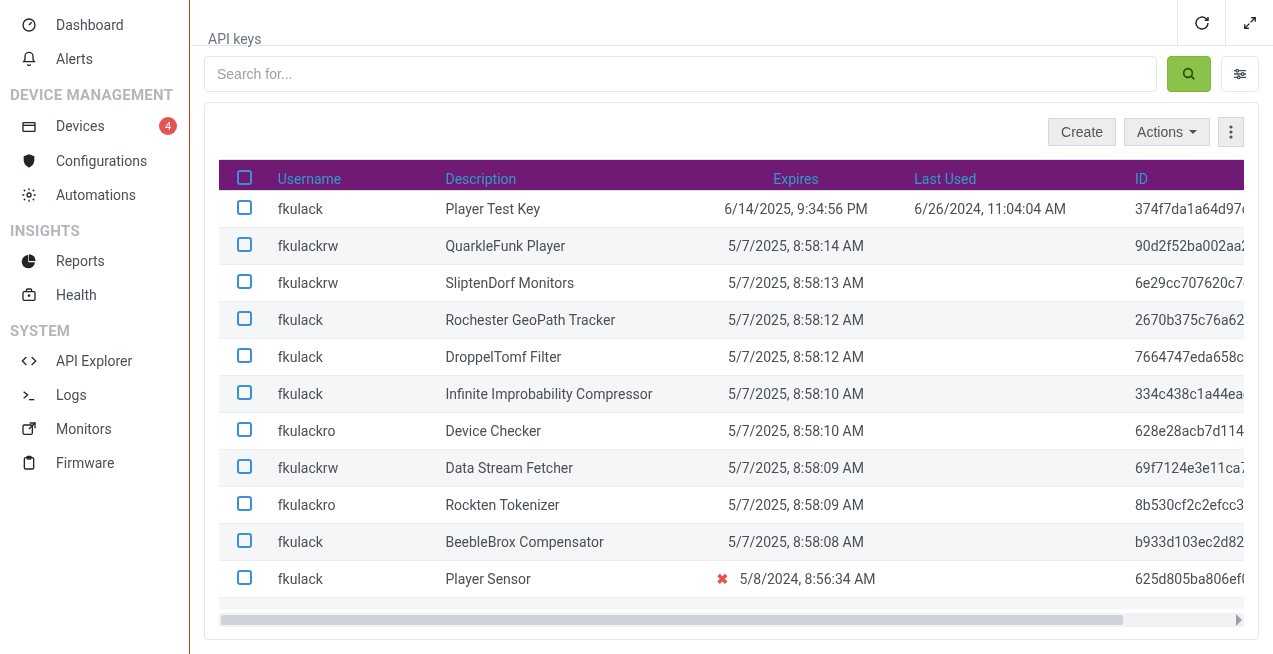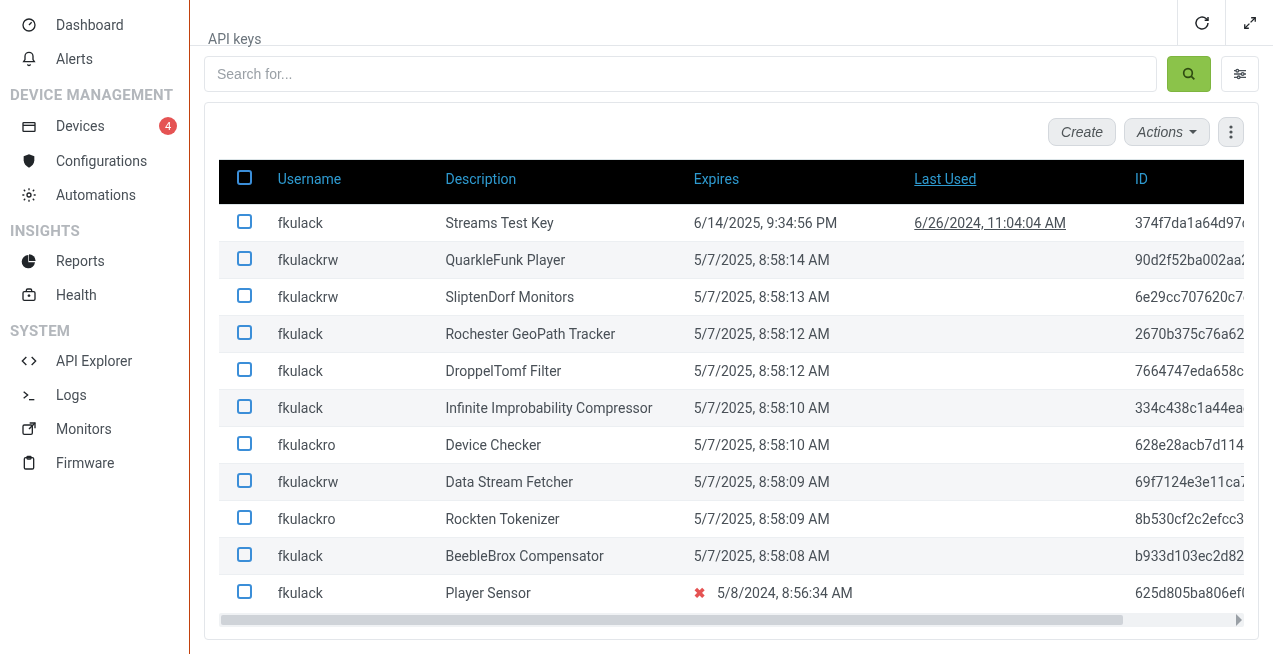--- a/index.html
+++ b/index.html
@@ -142,28 +142,27 @@
       display: flex;
       justify-content: flex-end;
       align-items: center;
       gap: 8px;
       padding: 14px 14px 12px 14px;
     }
     .btn {
       border: 1px solid #d4d8dd;
       background: #ebedef;
       color: #4f5558;
-      border-radius: 8px;
+      border-radius: 0;
       padding: 5px 12px;
       font-size: 14px;
       cursor: pointer;
       display: inline-flex;
       align-items: center;
       gap: 4px;
-      font-style: italic;
     }
     .btn-icon { padding: 7px 10px; }
     .caret-down {
       width: 0; height: 0;
       border-left: 4px solid transparent;
       border-right: 4px solid transparent;
       border-top: 4px solid #4f5558;
       display: inline-block;
       margin-left: 2px;
     }
@@ -171,46 +170,46 @@
       flex: 1;
       overflow: auto;
       margin: 0 14px 4px 14px;
     }
     table {
       border-collapse: collapse;
       width: 100%;
       min-width: 1250px;
     }
     thead th {
-      background: #000000;
+      background: #701a75;
       color: #2e9ad0;
       font-weight: 400;
       text-align: left;
-      padding: 10px 8px 16px 8px;
+      padding: 10px 8px 2px 8px;
       border-top: 1px solid #dbe4e7;
       border-bottom: 1px solid #dbe4e7;
       position: sticky;
       top: 0;
       white-space: nowrap;
     }
     thead th.dark { color: #495057; }
     tbody td {
       padding: 9px 8px;
       border-bottom: 1px solid #eceff2;
       white-space: nowrap;
       overflow: hidden;
       text-overflow: ellipsis;
     }
     tbody tr:nth-child(odd) { background: #fff; }
     tbody tr:nth-child(even) { background: #f5f6f8; }
     .col-check { width: 46px; text-align: center; }
     .col-user { width: 152px; }
     .col-desc { width: 225px; }
-    .col-exp { width: 200px; }
-    .col-last { width: 200px; text-decoration: underline; }
+    .col-exp { width: 200px; text-align: center; }
+    .col-last { width: 200px; }
     .col-id { width: 310px; max-width: 310px; }
     .chk {
       width: 15px; height: 15px;
       border: 2px solid #3b8ed8;
       border-radius: 3px;
       display: inline-block;
       cursor: pointer;
     }
     .expired-x {
       color: #e55353;
@@ -425,21 +424,21 @@
               <th class="col-desc">Description</th>
               <th class="col-exp">Expires</th>
               <th class="col-last">Last Used</th>
               <th class="col-id">ID</th>
             </tr>
           </thead>
           <tbody id="tbody">
               <tr>
     <td class="col-check"><span class="chk"></span></td>
     <td class="col-user">fkulack</td>
-    <td class="col-desc">Streams Test Key</td>
+    <td class="col-desc">Player Test Key</td>
     <td class="col-exp">6/14/2025, 9:34:56 PM</td>
     <td class="col-last">6/26/2024, 11:04:04 AM</td>
     <td class="col-id">374f7da1a64d97c94a4514f40298a</td>
               </tr>
               <tr>
     <td class="col-check"><span class="chk"></span></td>
     <td class="col-user">fkulackrw</td>
     <td class="col-desc">QuarkleFunk Player</td>
     <td class="col-exp">5/7/2025, 8:58:14 AM</td>
     <td class="col-last"></td>

